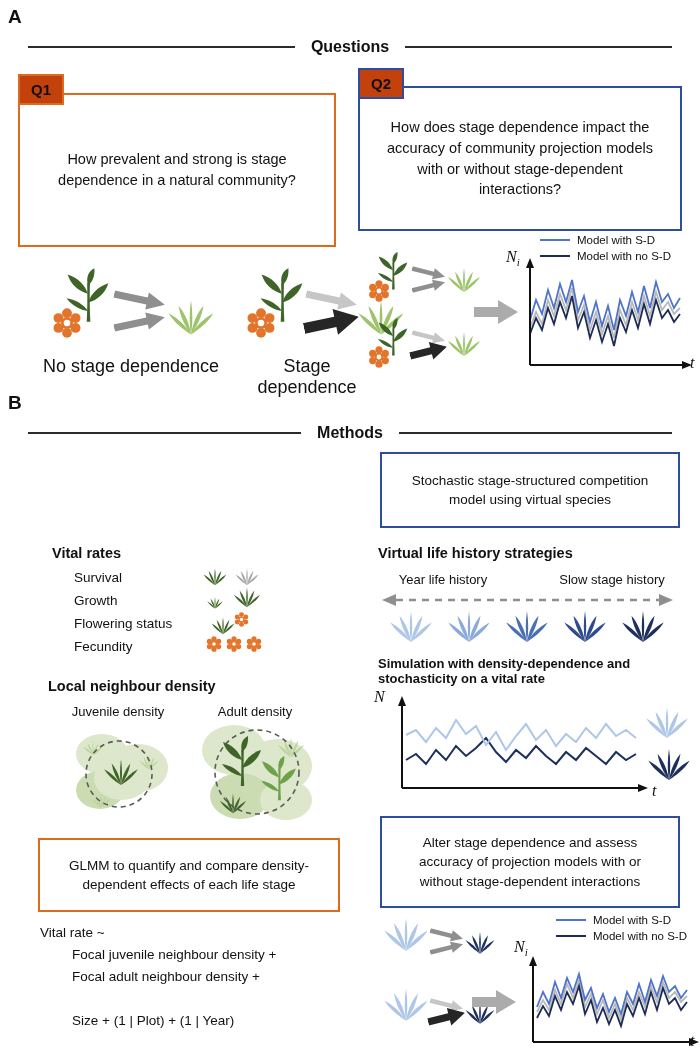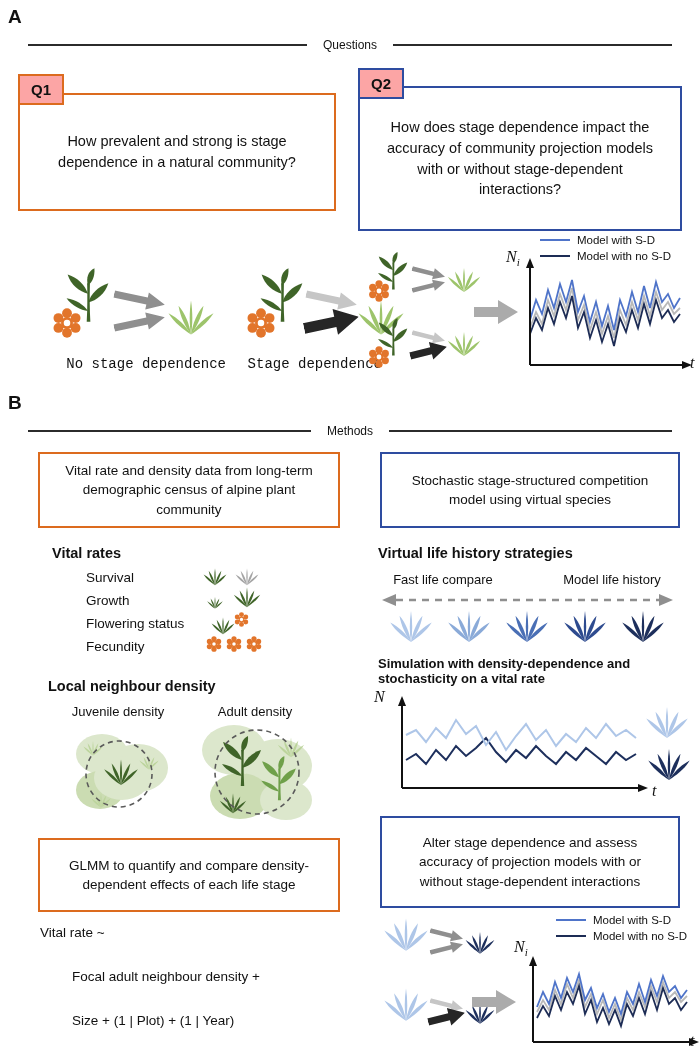--- a/index.html
+++ b/index.html
@@ -10,32 +10,32 @@
     --gray_plant:#A4A4A4; --blue1:#AEC6E8; --blue2:#8AAAD8; --blue3:#4A6FB5;
     --blue4:#2E4B8F; --blue5:#1D2F5C; --ink:#111111;
   }
   html,body{margin:0;padding:0;background:#ffffff;}
   .fig{position:relative;width:700px;height:1062px;background:#fff;overflow:hidden;
        font-family:"Liberation Sans", sans-serif;color:var(--ink);}
   .abs{position:absolute;}
   .panel-label{font-size:19px;font-weight:700;}
   .section-title{display:flex;align-items:center;gap:16px;}
   .section-title .hline{flex:1;border-top:2px solid #2b2b2b;height:0;}
-  .section-title .stxt{font-size:12px;font-weight:400;white-space:nowrap;}
+  .section-title .stxt{font-size:16px;font-weight:700;white-space:nowrap;}
   .qbox{box-sizing:border-box;display:flex;align-items:center;justify-content:center;
         text-align:center;padding:10px 18px;background:#fff;font-size:14.5px;line-height:1.42;}
   .qbox.orange{border:2.5px solid var(--orange);}
   .qbox.blue{border:2.5px solid var(--blue);}
-  .tag{box-sizing:border-box;width:46px;height:31px;background:#fca5a5;display:flex;
+  .tag{box-sizing:border-box;width:46px;height:31px;background:#c2410c;display:flex;
        align-items:center;justify-content:center;font-weight:700;font-size:15px;z-index:2;}
   .tag.orange{border:2.5px solid var(--orange);}
   .tag.blue{border:2.5px solid var(--blue);}
-  .caption{font-size:14px;text-align:right;font-family:Liberation Mono, monospace;}
+  .caption{font-size:18px;text-align:center;}
   .h-bold{font-size:14.5px;font-weight:700;}
-  .li-text{font-size:13.5px;margin-left:12px;}
+  .li-text{font-size:13.5px;}
   .small-label{font-size:13px;}
   .formula{font-size:13.5px;line-height:1.6;}
   .legend{display:flex;flex-direction:column;gap:4px;}
   .legend-row{display:flex;align-items:center;gap:7px;}
   .swatch{display:inline-block;width:30px;height:0;border-top:2.6px solid var(--line_blue);}
   .legend-label{font-size:11.5px;white-space:nowrap;}
   .axis-label{font-family:"Liberation Serif", serif;font-style:italic;font-size:16px;font-weight:400;}
   .axis-label sub{font-size:11px;}
   svg{display:block;}
 </style>
@@ -84,21 +84,21 @@
 
   <div class="abs panel-label" style="left:8px;top:6px">A</div>
 
   <div class="abs section-title" style="left:28px;top:38px;width:644px">
     <div class="hline"></div>
     <span class="stxt">Questions</span>
     <div class="hline"></div>
   </div>
 
   <div class="abs tag orange" style="left:18px;top:74px">Q1</div>
-  <div class="abs qbox orange" style="left:18px;top:93px;width:318px;height:118px">
+  <div class="abs qbox orange" style="left:18px;top:93px;width:318px;height:154px">
     <span>How prevalent and strong is stage dependence in a natural community?</span>
   </div>
 
   <div class="abs tag blue" style="left:358px;top:68px">Q2</div>
   <div class="abs qbox blue" style="left:358px;top:86px;width:324px;height:145px">
     <span>How does stage dependence impact the accuracy of community projection models with or without stage-dependent interactions?</span>
   </div>
 
   <svg class="abs" style="left:50px;top:264px" width="70" height="86" viewBox="0 0 70 86">
     <use href="#plant" x="8" y="4" width="60" height="56" style="fill:var(--dark_green)"></use>
@@ -186,23 +186,20 @@
   <div class="abs axis-label" style="left:690px;top:354px">t</div>
 
   <div class="abs panel-label" style="left:8px;top:392px">B</div>
 
   <div class="abs section-title" style="left:28px;top:424px;width:644px">
     <div class="hline"></div>
     <span class="stxt">Methods</span>
     <div class="hline"></div>
   </div>
 
-  <div class="abs qbox orange" style="left:38px;top:452px;width:302px;height:76px;font-size:13.5px">
-    <span>Vital rate and density data from long-term demographic census of alpine plant community</span>
-  </div>
 
   <div class="abs h-bold" style="left:52px;top:545px">Vital rates</div>
 
   <div class="abs li-text" style="left:74px;top:570px">Survival</div>
   <div class="abs li-text" style="left:74px;top:593px">Growth</div>
   <div class="abs li-text" style="left:74px;top:616px">Flowering status</div>
   <div class="abs li-text" style="left:74px;top:639px">Fecundity</div>
 
   <svg class="abs" style="left:200px;top:565px" width="64" height="22" viewBox="0 0 64 22">
     <use href="#tuft" x="2" y="2" width="26" height="19" style="fill:var(--dark_green)"></use>
@@ -248,30 +245,31 @@
     <use href="#tuft" x="88" y="22" width="30" height="22" style="fill:#BCD49C"></use>
     <use href="#tuft" x="30" y="78" width="30" height="22" style="fill:var(--dark_green)"></use>
     <circle cx="69" cy="58" r="42" fill="none" stroke="#5A5A5A" stroke-width="1.6" stroke-dasharray="5 4"></circle>
   </svg>
 
   <div class="abs qbox orange" style="left:38px;top:838px;width:302px;height:74px;font-size:13.5px">
     <span>GLMM to quantify and compare density-dependent effects of each life stage</span>
   </div>
 
   <div class="abs formula" style="left:40px;top:922px">Vital rate ~</div>
+  <div class="abs formula" style="left:72px;top:944px">Focal juvenile neighbour density +</div>
   <div class="abs formula" style="left:72px;top:966px">Focal adult neighbour density +</div>
   <div class="abs formula" style="left:72px;top:1010px">Size + (1 | Plot) + (1 | Year)</div>
 
   <div class="abs qbox blue" style="left:380px;top:452px;width:300px;height:76px;font-size:13.5px">
     <span>Stochastic stage-structured competition model using virtual species</span>
   </div>
 
   <div class="abs h-bold" style="left:378px;top:545px">Virtual life history strategies</div>
-  <div class="abs small-label" style="left:388px;top:572px;width:110px;text-align:center">Fast life compare</div>
-  <div class="abs small-label" style="left:556px;top:572px;width:112px;text-align:center">Model life history</div>
+  <div class="abs small-label" style="left:388px;top:572px;width:110px;text-align:center">Year life history</div>
+  <div class="abs small-label" style="left:556px;top:572px;width:112px;text-align:center">Slow stage history</div>
 
   <svg class="abs" style="left:380px;top:592px" width="295" height="16" viewBox="0 0 295 16">
     <line x1="16" y1="8" x2="279" y2="8" stroke="var(--gray)" stroke-width="2.6" stroke-dasharray="7 6"></line>
     <polygon points="2,8 16,2 16,14" style="fill:var(--gray)"></polygon>
     <polygon points="293,8 279,2 279,14" style="fill:var(--gray)"></polygon>
   </svg>
 
   <svg class="abs" style="left:388px;top:608px" width="46" height="36" viewBox="0 0 40 30">
       <use href="#tuft" width="40" height="30" style="fill:var(--blue1)"></use>
     </svg>

